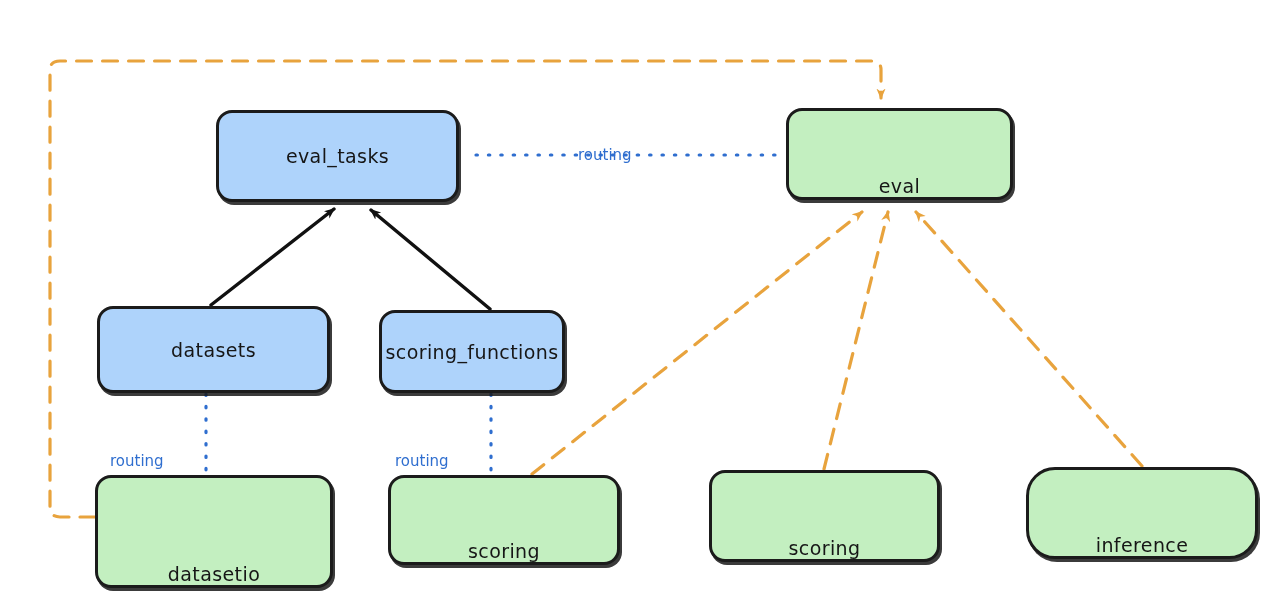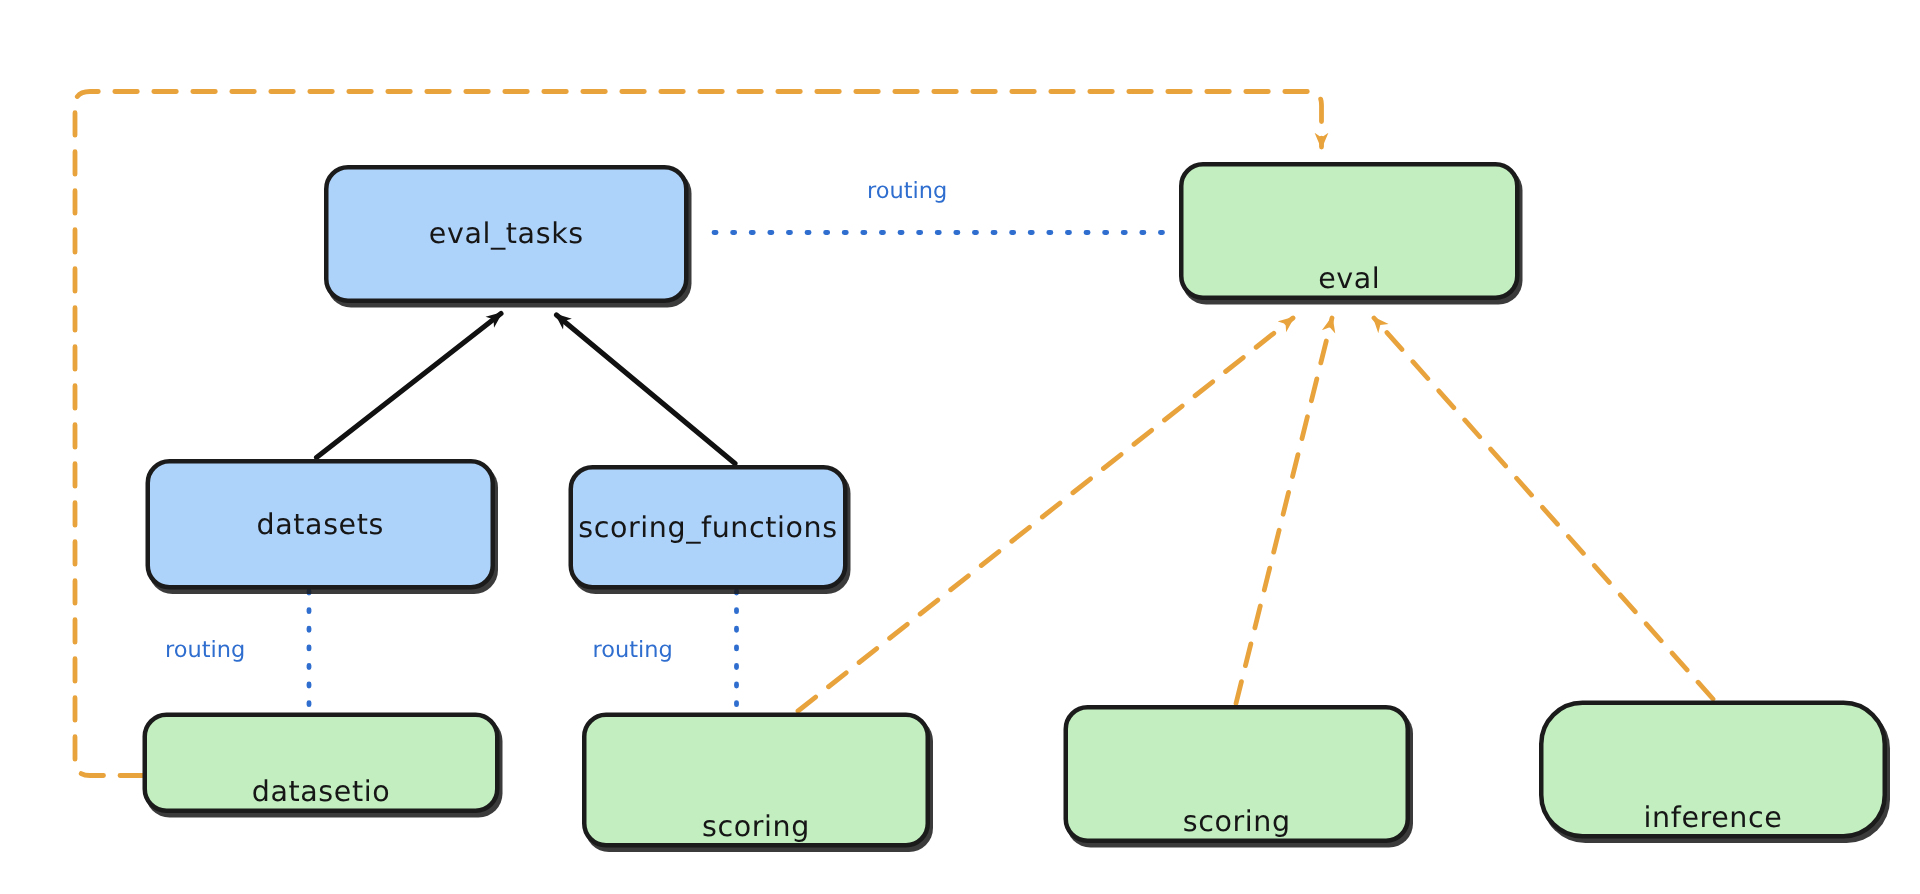--- a/index.html
+++ b/index.html
@@ -51,20 +51,21 @@
     white-space: nowrap;
     user-select: none;
   }
   .edge-label {
     position: absolute;
     font-family: "DejaVu Sans", sans-serif;
     font-size: 15px;
     color: #2f6ecf;
     white-space: nowrap;
     user-select: none;
+    margin-top: 28px;
   }
 </style>
 </head>
 <body>
 
 <div id="diagram-root">
 
   <svg id="edge-layer" viewBox="0 0 1280 596" width="1280" height="596" xmlns="http://www.w3.org/2000/svg">
     <defs>
       <marker id="arrow-black" markerWidth="13" markerHeight="13" refX="9.5" refY="5" orient="auto" markerUnits="userSpaceOnUse">
@@ -103,21 +104,21 @@
   </div>
 
   <div class="node node-api" style="left:97px; top:306px; width:233px; height:87px;">
     <span class="node-label">datasets</span>
   </div>
 
   <div class="node node-api" style="left:379px; top:310px; width:186px; height:83px;">
     <span class="node-label">scoring_functions</span>
   </div>
 
-  <div class="node node-provider" style="left:95px; top:475px; width:238px; height:67px;">
+  <div class="node node-provider" style="left:95px; top:475px; width:238px; height:113px;">
     <span class="node-label">datasetio</span>
   </div>
 
   <div class="node node-provider" style="left:388px; top:475px; width:232px; height:90px;">
     <span class="node-label">scoring</span>
   </div>
 
   <div class="node node-provider" style="left:709px; top:470px; width:231px; height:92px;">
     <span class="node-label">scoring</span>
   </div>

